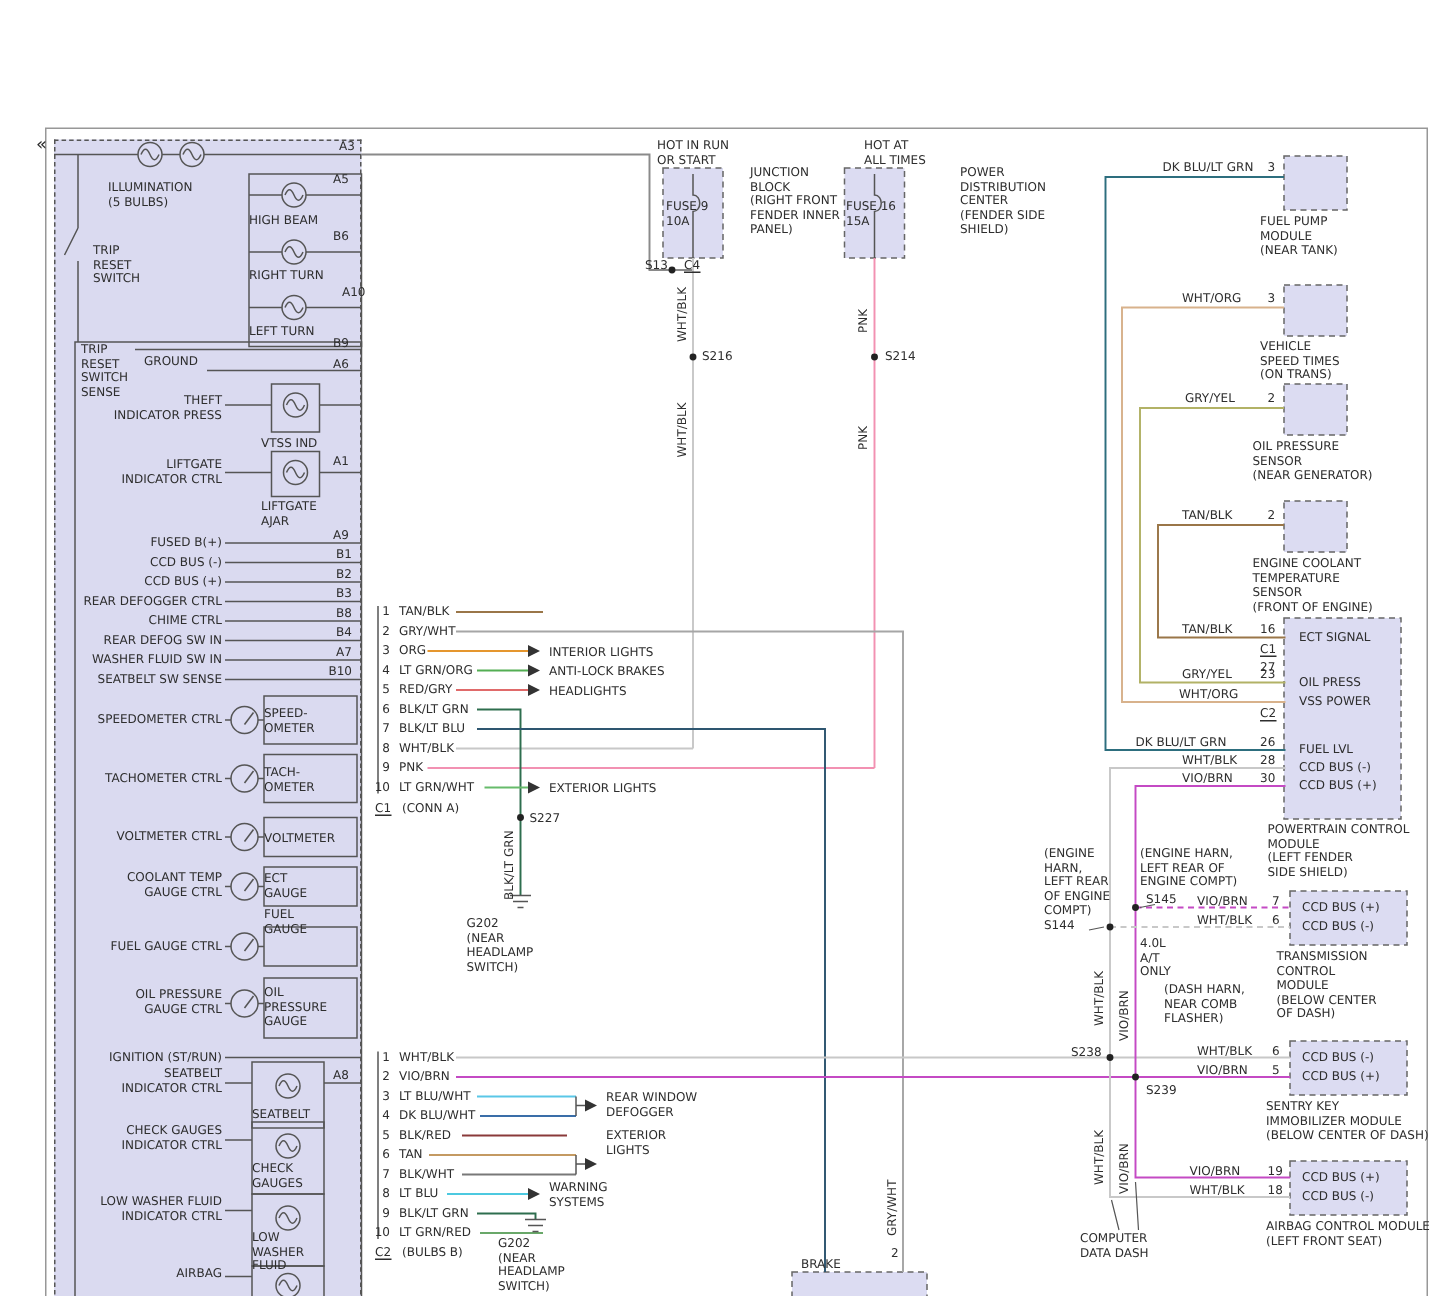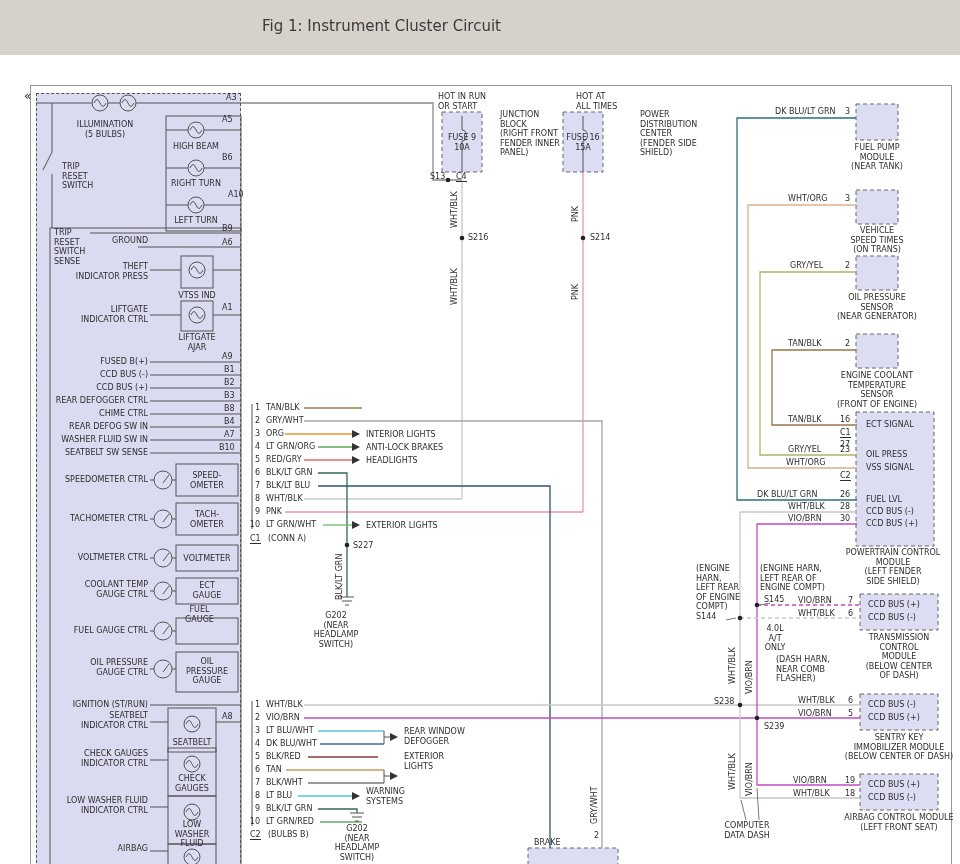--- a/index.html
+++ b/index.html
@@ -4,34 +4,31 @@
 <style>
   html,body{margin:0;padding:0;background:#fff;}
   #page{position:relative;width:960px;height:864px;overflow:hidden;background:#fff;font-family:"DejaVu Sans",sans-serif;}
   #hdr{position:absolute;left:0;top:0;width:960px;height:55px;background:#d6d2ca;}
   #title{position:absolute;left:262px;top:17px;font-size:15px;color:#3b3b3b;}
   #frame{position:absolute;left:30px;top:85px;width:920px;height:900px;border:1px solid #979797;}
   #cluster{position:absolute;left:36px;top:93px;width:205px;height:790px;background:#dadaf0;border:1px dashed #555;box-sizing:border-box;}
   svg{position:absolute;left:0;top:0;}
   .lbl{position:absolute;font-size:8px;line-height:9.5px;color:#2e2e2e;white-space:pre-line;}
   .r{text-align:right;}
-  .c{text-align:center;}
+  .c{text-align:left;}
   .v{transform:rotate(-90deg);transform-origin:0 0;white-space:nowrap;}
   .u{border-bottom:1px solid #2e2e2e;}
   .big{font-size:12px;}
   .dashbox{fill:#dcdcf2;stroke:#666;stroke-dasharray:4,3;}
   .solidbox{fill:none;stroke:#555;}
 </style>
 </head>
 <body>
 
 <div id="page">
-  <div id="hdr">
-    <div id="title">Fig 1: Instrument Cluster Circuit</div>
-  </div>
   <div id="frame"></div>
   <div id="cluster"></div>
 
   <svg width="960" height="864">
     <defs>
       <g id="bulb">
           <circle r="8" fill="#dcdcf2" stroke="#555"></circle>
           <path d="M-6 0 Q-3 -7 0 0 Q3 7 6 0" fill="none" stroke="#555"></path>
         </g>
       <g id="gauge">
@@ -158,21 +155,21 @@
   <div class="lbl" style="left:62px;top:162px">TRIP
 RESET
 SWITCH</div>
   <div class="lbl c" style="left:166px;top:142px;width:60px">HIGH BEAM</div>
   <div class="lbl c" style="left:166px;top:179px;width:60px">RIGHT TURN</div>
   <div class="lbl c" style="left:166px;top:216px;width:60px">LEFT TURN</div>
   <div class="lbl" style="left:54px;top:228px">TRIP
 RESET
 SWITCH
 SENSE</div>
-  <div class="lbl" style="left:112px;top:236px">GROUND</div>
+  <div class="lbl" style="left:96px;top:236px">GROUND</div>
   <div class="lbl r" style="left:58px;top:262px;width:90px">THEFT
 INDICATOR PRESS</div>
   <div class="lbl c" style="left:174px;top:291px;width:46px">VTSS IND</div>
   <div class="lbl r" style="left:58px;top:305px;width:90px">LIFTGATE
 INDICATOR CTRL</div>
   <div class="lbl c" style="left:174px;top:333px;width:46px">LIFTGATE
 AJAR</div>
   <div class="lbl r" style="left:40px;top:357px;width:108px">FUSED B(+)</div>
   <div class="lbl r" style="left:40px;top:370px;width:108px">CCD BUS (-)</div>
   <div class="lbl r" style="left:40px;top:383px;width:108px">CCD BUS (+)</div>
@@ -356,21 +353,21 @@
   <div class="lbl" style="left:840px;top:440px">27</div>
   <div class="lbl" style="left:840px;top:471px"><span class="u">C2</span></div>
   <div class="lbl" style="left:757px;top:490px">DK BLU/LT GRN</div>
   <div class="lbl" style="left:840px;top:490px">26</div>
   <div class="lbl" style="left:788px;top:502px">WHT/BLK</div>
   <div class="lbl" style="left:840px;top:502px">28</div>
   <div class="lbl" style="left:788px;top:514px">VIO/BRN</div>
   <div class="lbl" style="left:840px;top:514px">30</div>
   <div class="lbl" style="left:866px;top:420px">ECT SIGNAL</div>
   <div class="lbl" style="left:866px;top:450px">OIL PRESS</div>
-  <div class="lbl" style="left:866px;top:463px">VSS SIGNAL</div>
+  <div class="lbl" style="left:866px;top:463px">VSS POWER</div>
   <div class="lbl" style="left:866px;top:495px">FUEL LVL</div>
   <div class="lbl" style="left:866px;top:507px">CCD BUS (-)</div>
   <div class="lbl" style="left:866px;top:519px">CCD BUS (+)</div>
   <div class="lbl c" style="left:845px;top:548px;width:96px">POWERTRAIN CONTROL
 MODULE
 (LEFT FENDER
 SIDE SHIELD)</div>
 
   <div class="lbl" style="left:798px;top:596px">VIO/BRN</div>
   <div class="lbl" style="left:848px;top:596px">7</div>

